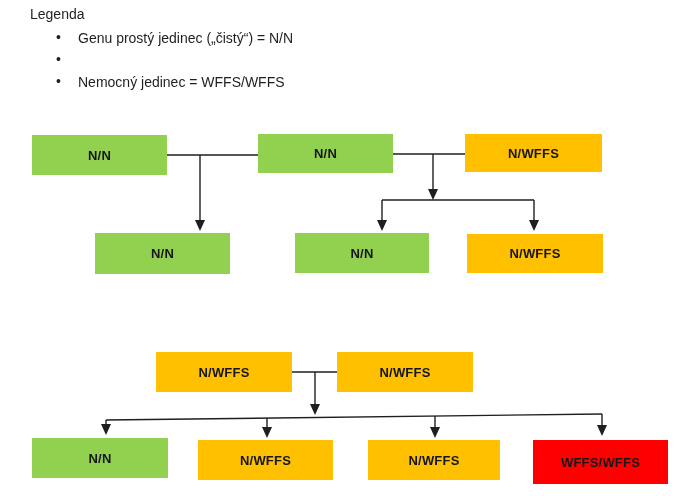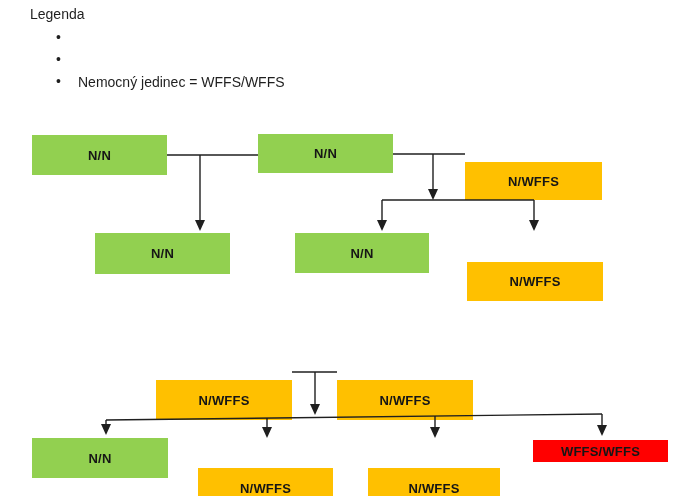--- a/index.html
+++ b/index.html
@@ -32,51 +32,52 @@
   }
   
   .box{
     position:absolute;
     display:flex;align-items:center;justify-content:center;
     font-size:13px;font-weight:bold;color:#161616;
     letter-spacing:.2px;
     white-space:nowrap;
   }
   .box.clear{background:var(--color-clear,#92d050);text-align:center;}
-  .box.carrier{background:var(--color-carrier,#ffc000);margin-top:28px;}
+  .box.carrier{background:var(--color-carrier,#ffc000);}
   .box.affected{background:var(--color-affected,#ff0000);}
   
   .d1p1{left:32px;top:135px;width:135px;height:40px;}
   .d1p2{left:258px;top:134px;width:135px;height:39px;}
   .d1p3{left:465px;top:134px;width:137px;height:38px;}
   .d1c1{left:95px;top:233px;width:135px;height:41px;}
   .d1c2{left:295px;top:233px;width:134px;height:40px;}
   .d1c3{left:467px;top:234px;width:136px;height:39px;}
   
   .d2p1{left:156px;top:352px;width:136px;height:40px;}
   .d2p2{left:337px;top:352px;width:136px;height:40px;}
   .d2c1{left:32px;top:438px;width:136px;height:40px;}
   .d2c2{left:198px;top:440px;width:135px;height:40px;}
   .d2c3{left:368px;top:440px;width:132px;height:40px;}
-  .d2c4{left:533px;top:440px;width:135px;height:22px;}
+  .d2c4{left:533px;top:440px;width:135px;height:44px;}
   
   .lines{
     position:absolute;left:0;top:0;width:700px;height:496px;
     pointer-events:none;
   }
 </style>
 </head>
 <body>
 
 <div class="page">
 
   <div class="legend-title">Legenda</div>
   <ul class="legend-list">
     <li>
       <span class="bullet">•</span>
+      <span>Genu prostý jedinec („čistý“) = N/N</span>
     </li>
     <li>
       <span class="bullet">•</span>
     </li>
     <li>
       <span class="bullet">•</span>
       <span>Nemocný jedinec = WFFS/WFFS</span>
     </li>
   </ul>
 

